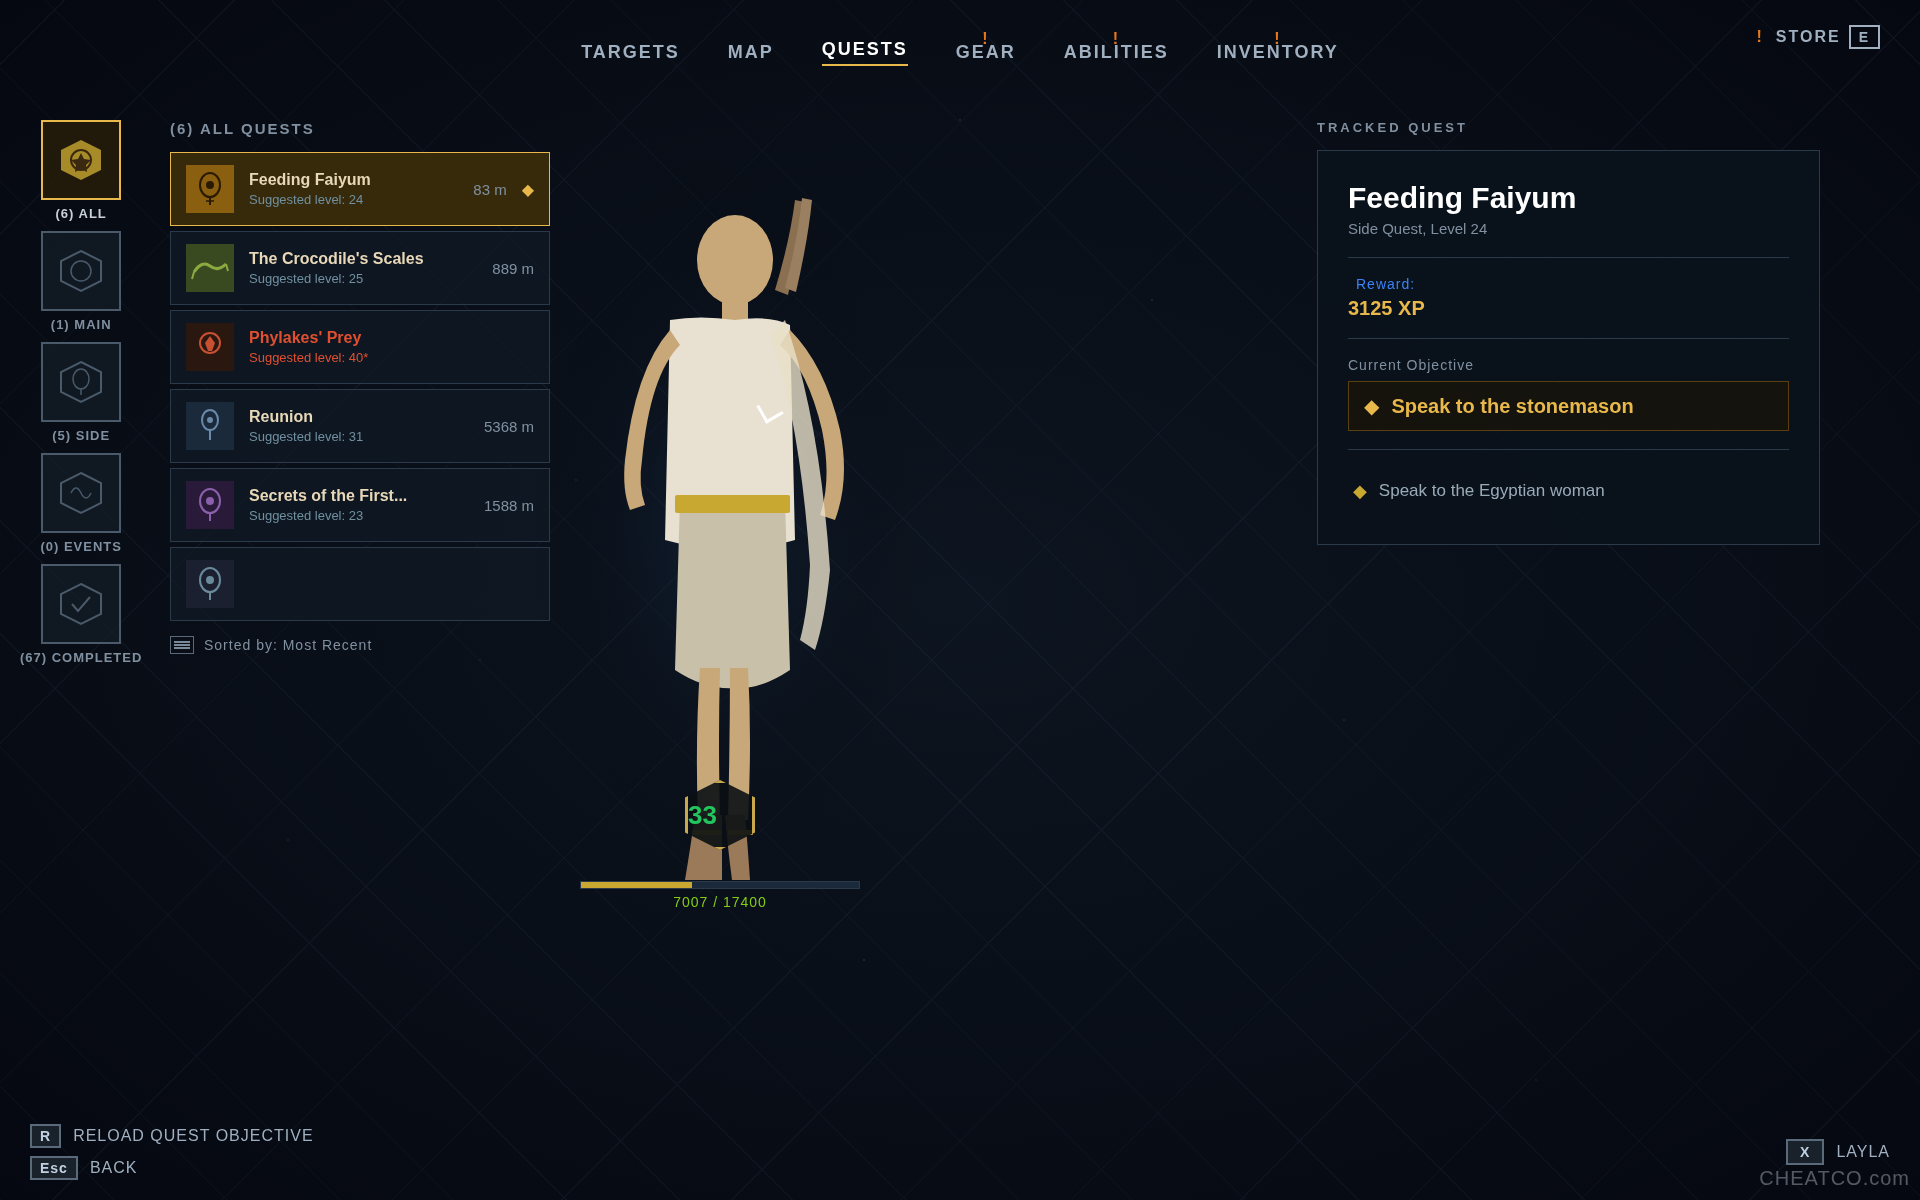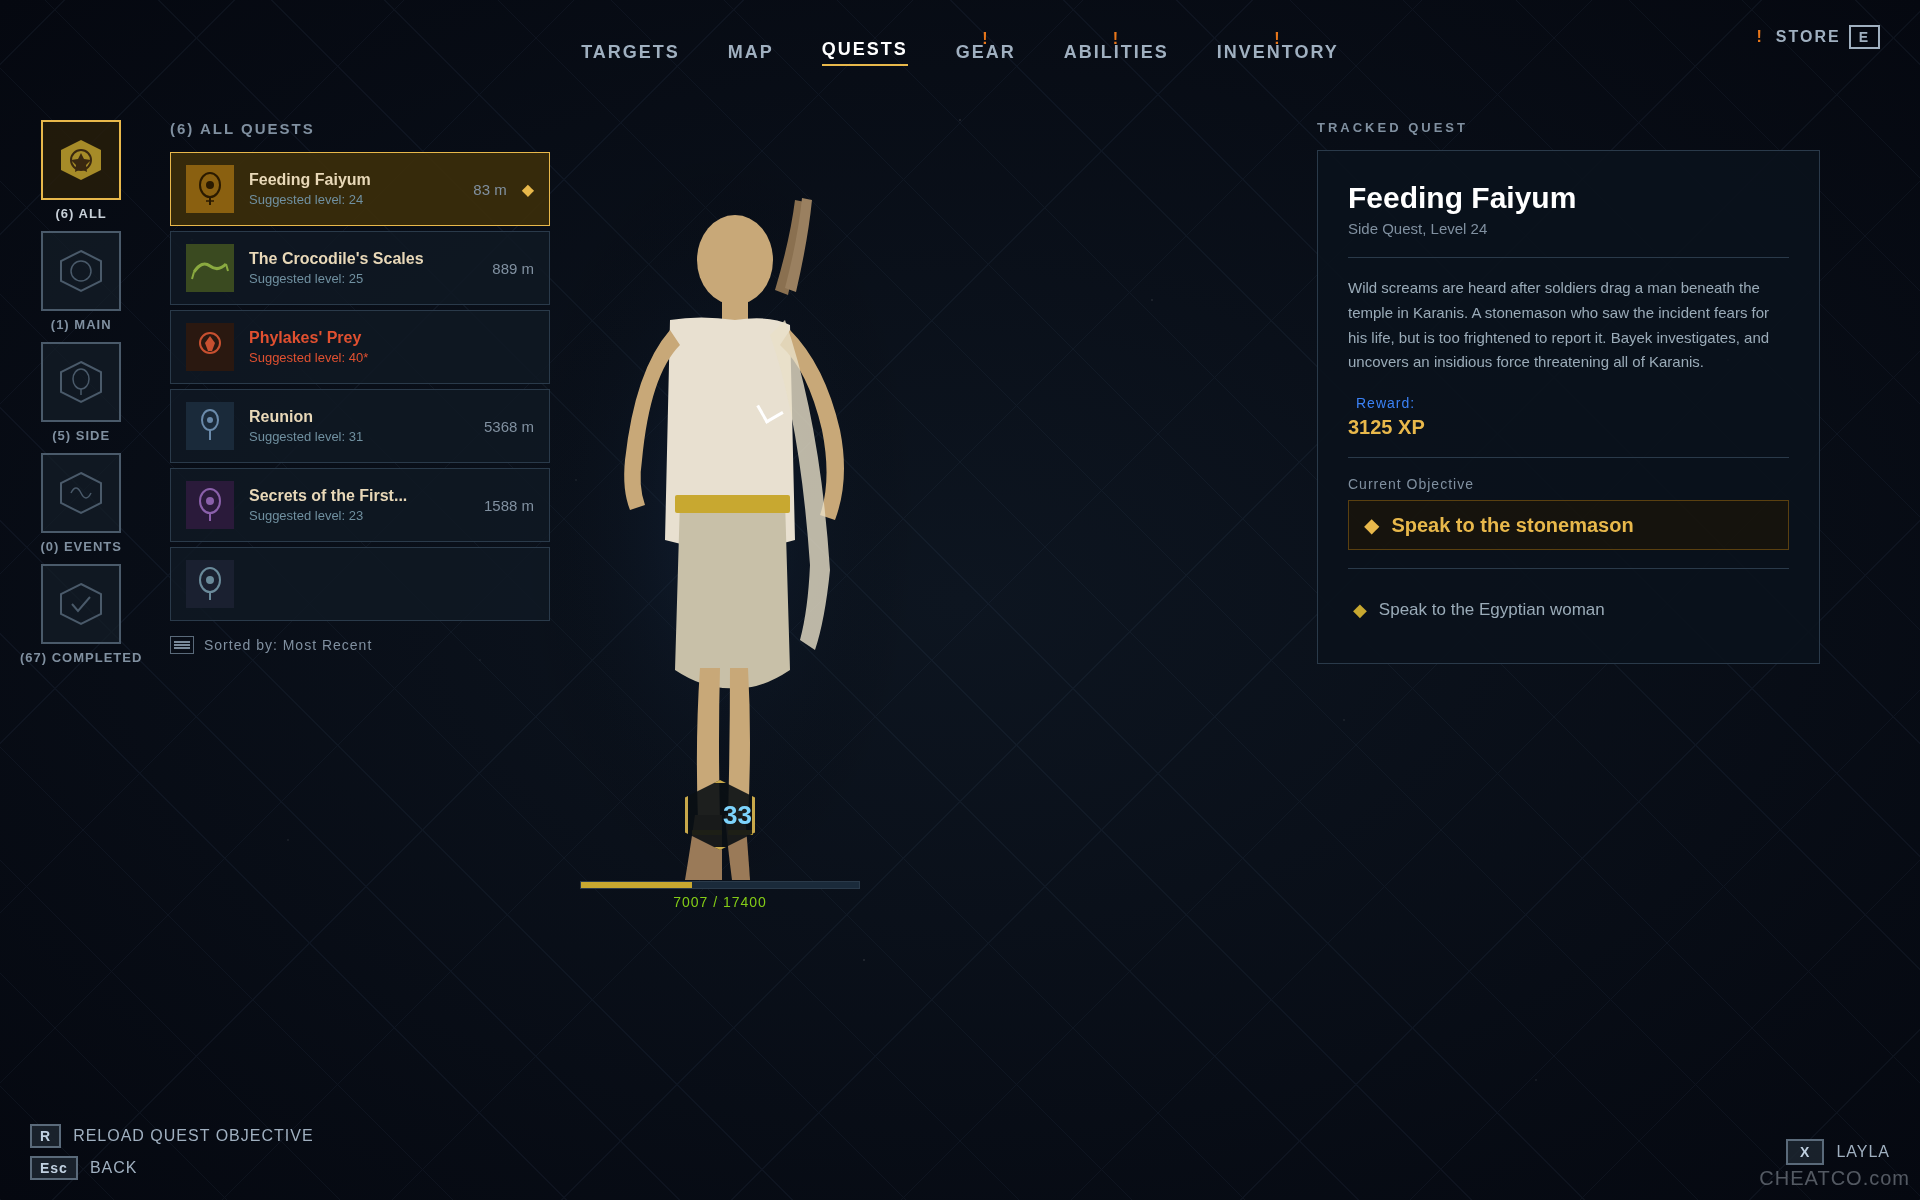--- a/index.html
+++ b/index.html
@@ -302,24 +302,24 @@
       position: absolute;
       bottom: 130px;
       left: 50%;
       transform: translateX(-50%);
       width: 70px;
       height: 70px;
       border: 3px solid #c8a84a;
       background: rgba(10,15,20,0.9);
       display: flex;
       align-items: center;
-      justify-content: flex-end;
+      justify-content: flex-start;
       font-size: 26px;
       font-weight: bold;
-      color: #7dd3fc;
+      color: #22c55e;
       clip-path: polygon(50% 0%, 100% 25%, 100% 75%, 50% 100%, 0% 75%, 0% 25%);
       z-index: 60;
     }
 
     
     .xp-bar-container {
       position: absolute;
       bottom: 70px;
       left: 50%;
       transform: translateX(-50%);
@@ -793,21 +793,20 @@
 
 <div class="quest-detail">
   <div class="tracked-label">TRACKED QUEST</div>
 
   <div class="detail-box">
     <div class="detail-quest-name">Feeding Faiyum</div>
     <div class="detail-quest-type">Side Quest, Level 24</div>
 
     <div class="detail-divider"></div>
 
-    <div class="detail-description">Wild screams are heard after soldiers drag a man beneath the temple in Karanis. A stonemason who saw the incident fears for his life, but is too frightened to report it. Bayek investigates, and uncovers an insidious force threatening all of Karanis.</div>
 
     <div class="detail-reward-label">Reward:</div>
     <div class="detail-reward-xp">3125 XP</div>
 
     <div class="detail-divider"></div>
 
     <div class="detail-objective-label">Current Objective</div>
 
     <div class="objective-main">
       <span class="objective-icon">◆</span>

